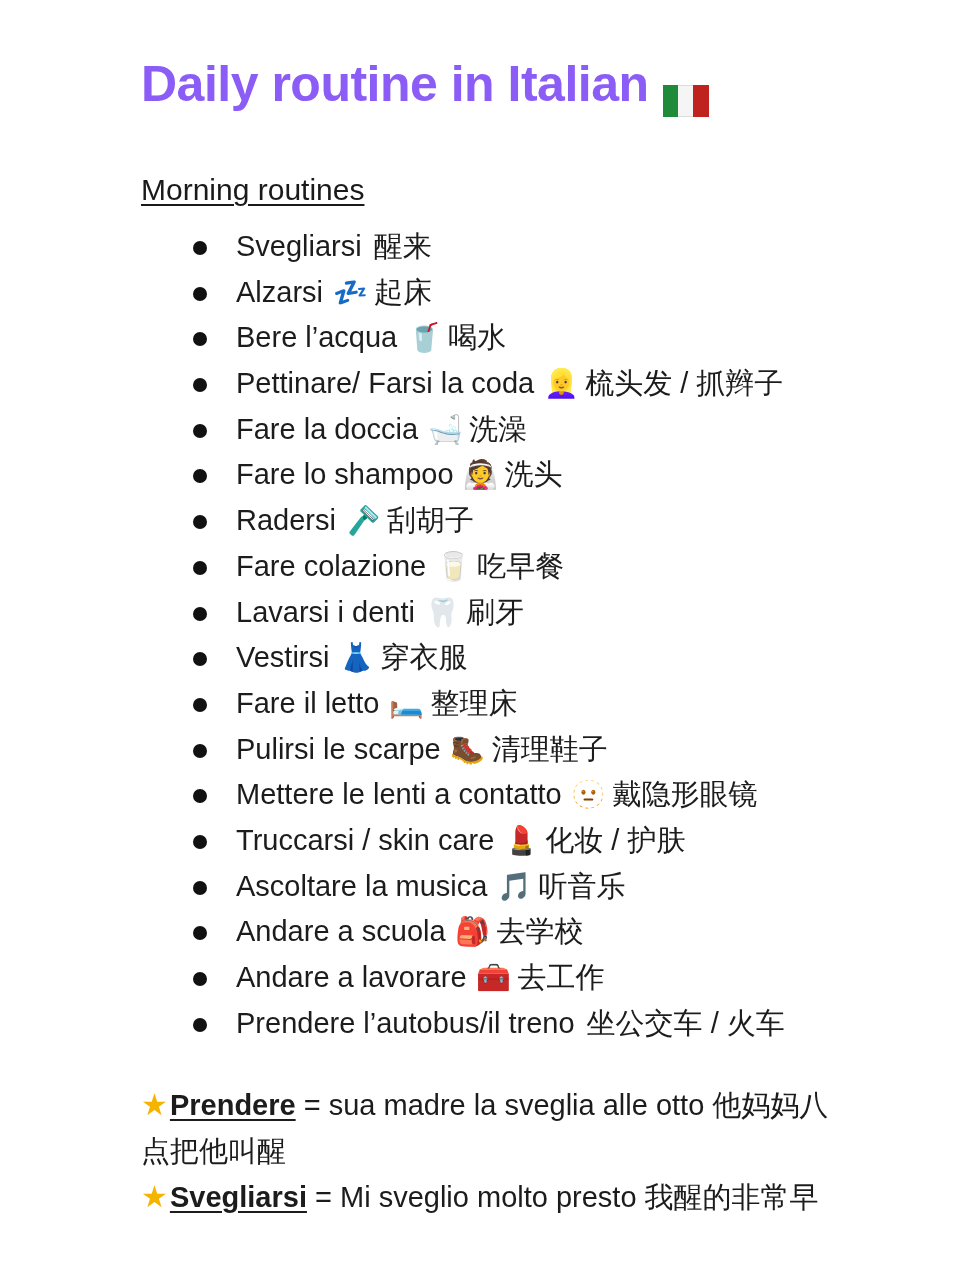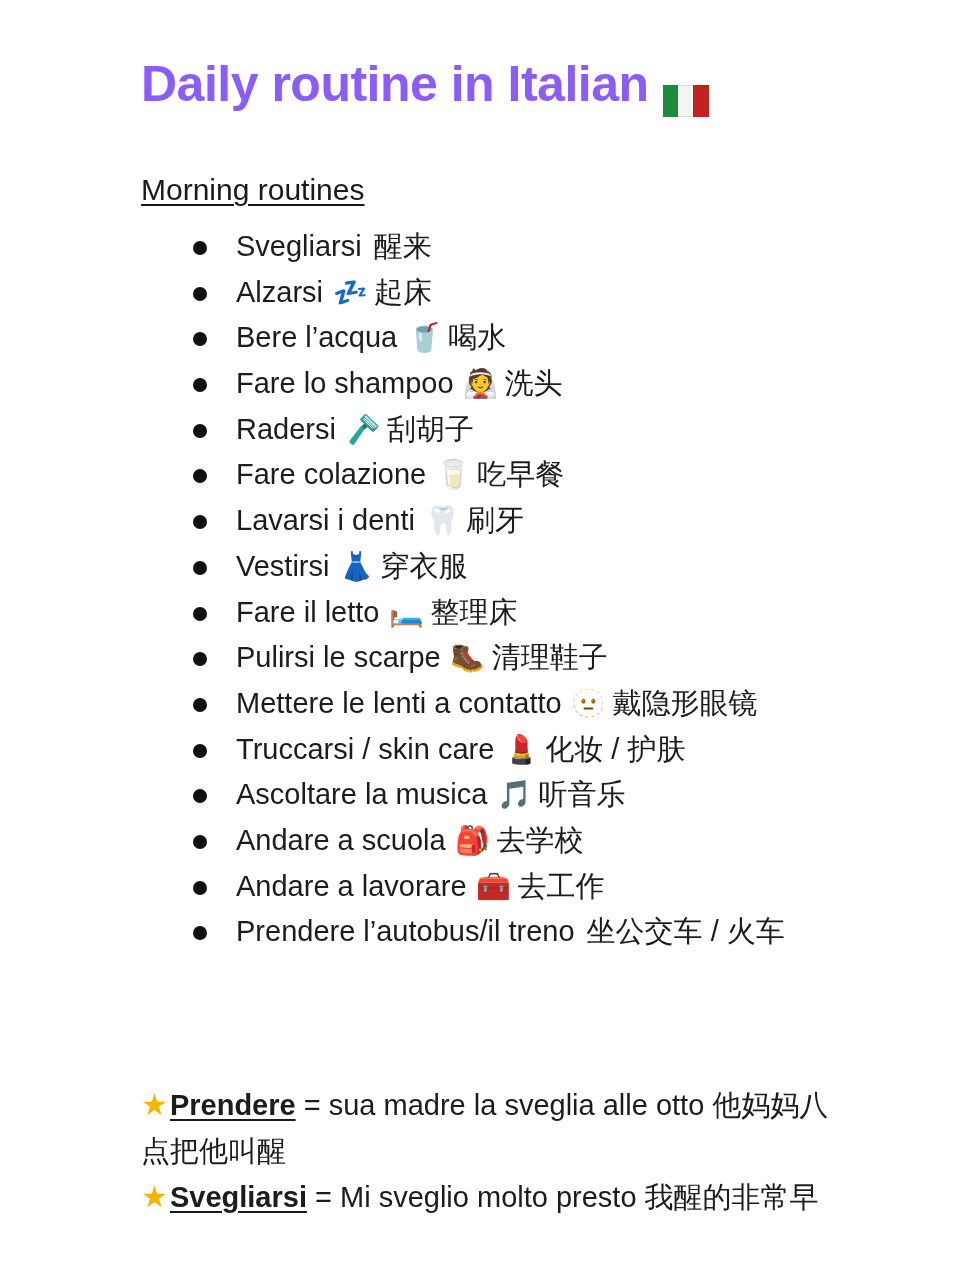--- a/index.html
+++ b/index.html
@@ -40,20 +40,22 @@
 
 <div class="page">
   <h1 class="title"><span>Daily routine in Italian</span><span class="flag"><span style="background:#1f8a3a"></span><span style="background:#f5f5f5;border-top:1px solid #ddd;border-bottom:1px solid #ddd;box-sizing:border-box"></span><span style="background:#c0231e"></span></span></h1>
 
   <h2 class="section-heading">Morning routines</h2>
 
   <ul class="list" id="routine-list">
       <li><span class="dot"></span><span>Svegliarsi</span> <span class="zh">醒来</span></li>
       <li><span class="dot"></span><span>Alzarsi</span> <span class="emoji">💤</span><span class="zh">起床</span></li>
       <li><span class="dot"></span><span>Bere l’acqua</span> <span class="emoji">🥤</span><span class="zh">喝水</span></li>
+      <li><span class="dot"></span><span>Pettinare/ Farsi la coda</span> <span class="emoji">👱‍♀️</span><span class="zh">梳头发 / 抓辫子</span></li>
+      <li><span class="dot"></span><span>Fare la doccia</span> <span class="emoji">🛁</span><span class="zh">洗澡</span></li>
       <li><span class="dot"></span><span>Fare lo shampoo</span> <span class="emoji">👰</span><span class="zh">洗头</span></li>
       <li><span class="dot"></span><span>Radersi</span> <span class="emoji">🪒</span><span class="zh">刮胡子</span></li>
       <li><span class="dot"></span><span>Fare colazione</span> <span class="emoji">🥛</span><span class="zh">吃早餐</span></li>
       <li><span class="dot"></span><span>Lavarsi i denti</span> <span class="emoji">🦷</span><span class="zh">刷牙</span></li>
       <li><span class="dot"></span><span>Vestirsi</span> <span class="emoji">👗</span><span class="zh">穿衣服</span></li>
       <li><span class="dot"></span><span>Fare il letto</span> <span class="emoji">🛏️</span><span class="zh">整理床</span></li>
       <li><span class="dot"></span><span>Pulirsi le scarpe</span> <span class="emoji">🥾</span><span class="zh">清理鞋子</span></li>
       <li><span class="dot"></span><span>Mettere le lenti a contatto</span> <span class="emoji">🫥</span><span class="zh">戴隐形眼镜</span></li>
       <li><span class="dot"></span><span>Truccarsi / skin care</span> <span class="emoji">💄</span><span class="zh">化妆 / 护肤</span></li>
       <li><span class="dot"></span><span>Ascoltare la musica</span> <span class="emoji">🎵</span><span class="zh">听音乐</span></li>

